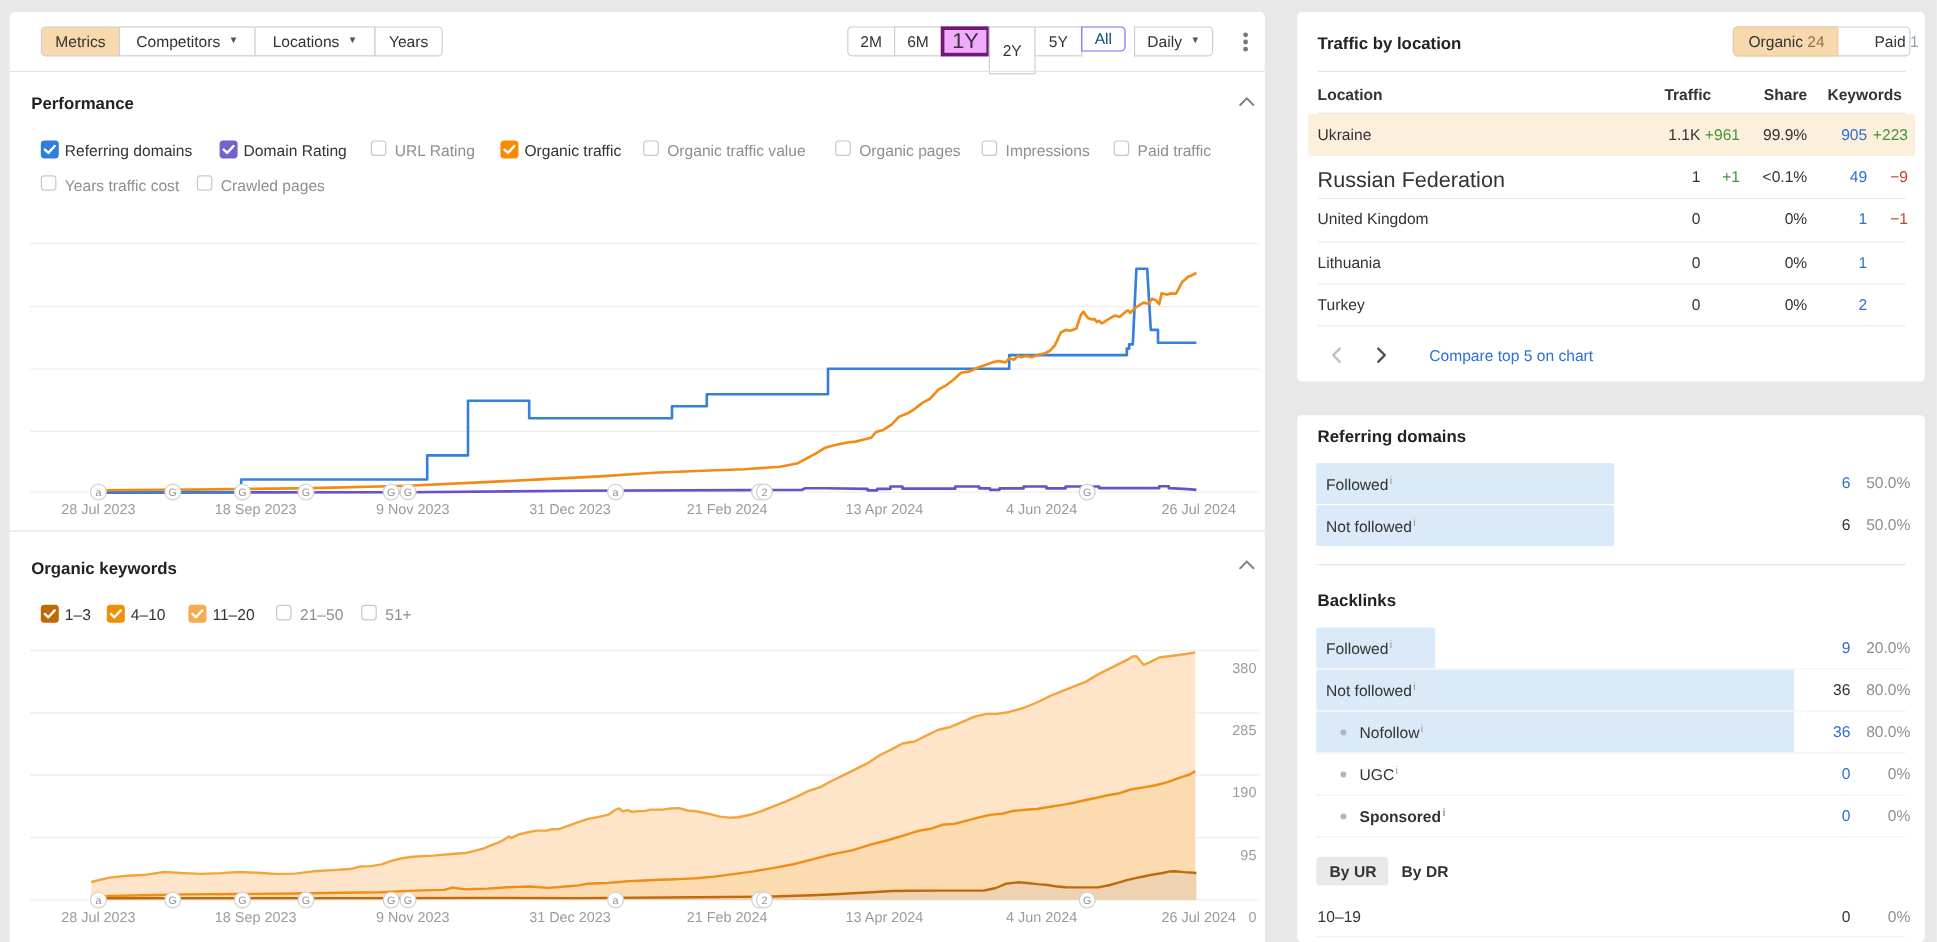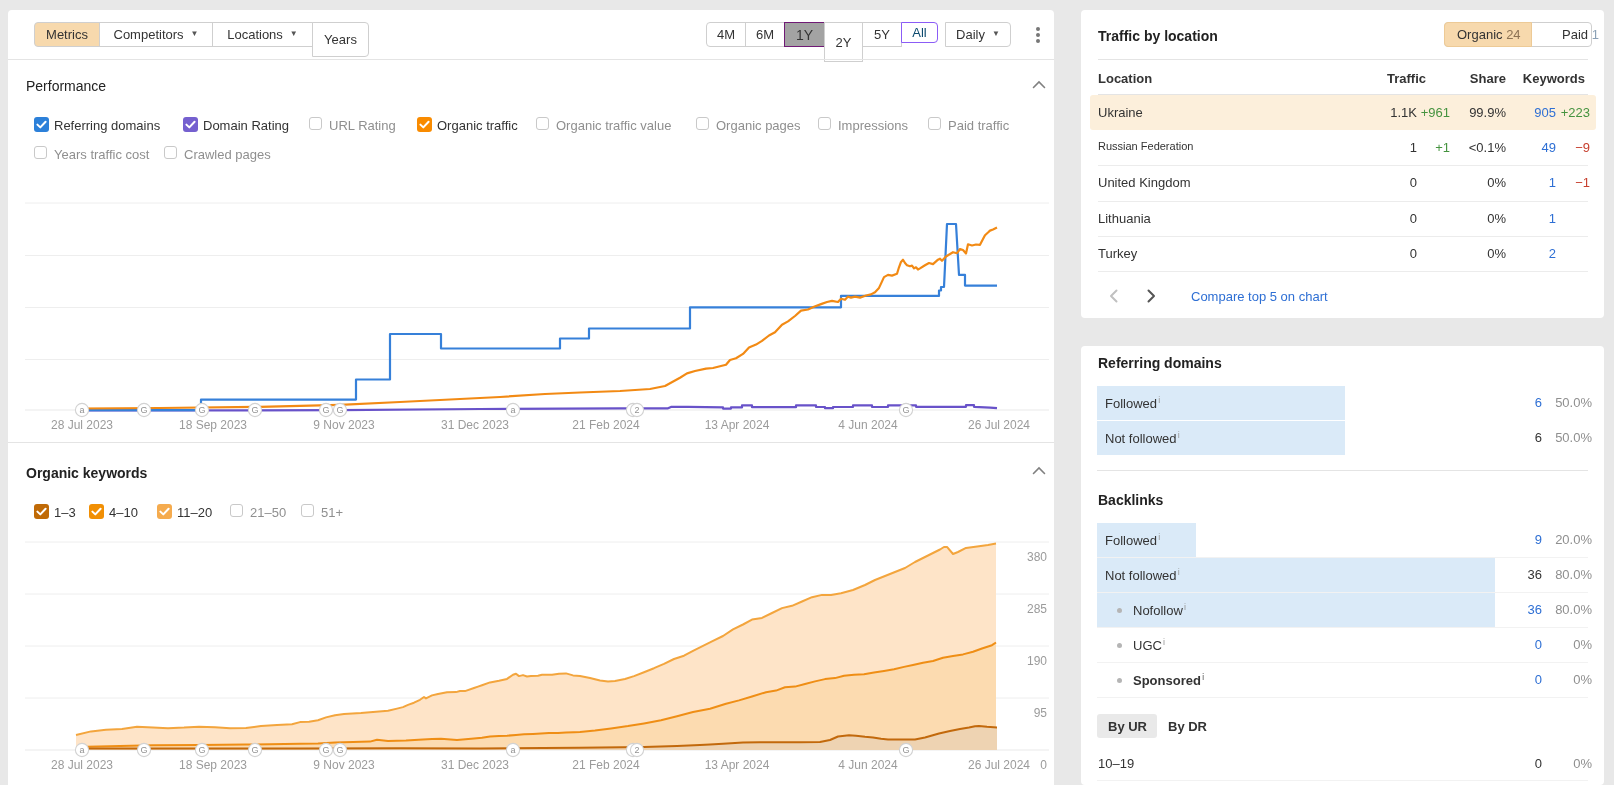--- a/index.html
+++ b/index.html
@@ -1,30 +1,30 @@
 <!DOCTYPE html>
 <html><head><meta charset="utf-8"><style>*{margin:0;padding:0;box-sizing:border-box}body{font-family:"Liberation Sans",sans-serif;background:#e8e8e8;width:1614px;height:785px;overflow:hidden;position:relative}.card{position:absolute;background:#fff;border-radius:4px}</style></head><body>
 <div class="card" style="left:8px;top:10px;width:1046px;height:790px">
     <div style="position:relative;width:100%;height:100%">
       <div style="position:absolute;left:26px;top:12px;width:66px;height:25px;background:#f7d9ad;border-radius:4px 0 0 4px;border:1px solid #cfcfcf;box-sizing:border-box;display:flex;align-items:center;justify-content:center;font-size:13px;color:#333;white-space:nowrap">Metrics</div>
       <div style="position:absolute;left:91px;top:12px;width:114px;height:25px;background:#fff;border:1px solid #cfcfcf;box-sizing:border-box;display:flex;align-items:center;justify-content:center;font-size:13px;color:#333;white-space:nowrap">Competitors<span style="font-size:8px;color:#555;margin-left:7px;position:relative;top:-1px">▼</span></div>
       <div style="position:absolute;left:204px;top:12px;width:101px;height:25px;background:#fff;border:1px solid #cfcfcf;box-sizing:border-box;display:flex;align-items:center;justify-content:center;font-size:13px;color:#333;white-space:nowrap">Locations<span style="font-size:8px;color:#555;margin-left:7px;position:relative;top:-1px">▼</span></div>
-      <div style="position:absolute;left:304px;top:12px;width:57px;height:35px;background:#fff;border-radius:0 4px 4px 0;border:1px solid #cfcfcf;box-sizing:border-box;display:flex;align-items:center;justify-content:center;font-size:13px;color:#333;white-space:nowrap">Years</div>
-      <div style="position:absolute;left:698px;top:12px;width:40px;height:25px;background:#fff;border-radius:4px 0 0 4px;border:1px solid #cfcfcf;box-sizing:border-box;display:flex;align-items:center;justify-content:center;font-size:13px;color:#333;white-space:nowrap">4M</div>
+      <div style="position:absolute;left:304px;top:12px;width:57px;height:25px;background:#fff;border-radius:0 4px 4px 0;border:1px solid #cfcfcf;box-sizing:border-box;display:flex;align-items:center;justify-content:center;font-size:13px;color:#333;white-space:nowrap">Years</div>
+      <div style="position:absolute;left:698px;top:12px;width:40px;height:25px;background:#fff;border-radius:4px 0 0 4px;border:1px solid #cfcfcf;box-sizing:border-box;display:flex;align-items:center;justify-content:center;font-size:13px;color:#333;white-space:nowrap">2M</div>
       <div style="position:absolute;left:737px;top:12px;width:40px;height:25px;background:#fff;border:1px solid #cfcfcf;box-sizing:border-box;display:flex;align-items:center;justify-content:center;font-size:13px;color:#333;white-space:nowrap">6M</div>
-      <div style="position:absolute;left:776px;top:12px;width:41px;height:25px;background:#a3a3a3;border:1px solid #701a75;box-sizing:border-box;display:flex;align-items:center;justify-content:center;font-size:14px;color:#333;white-space:nowrap">1Y</div>
+      <div style="position:absolute;left:776px;top:12px;width:41px;height:25px;background:#f0abfc;border:3px solid #701a75;box-sizing:border-box;display:flex;align-items:center;justify-content:center;font-size:18px;color:#333;white-space:nowrap">1Y</div>
       <div style="position:absolute;left:816px;top:12px;width:39px;height:40px;background:#fff;border:1px solid #cfcfcf;box-sizing:border-box;display:flex;align-items:center;justify-content:center;font-size:13px;color:#333;white-space:nowrap">2Y</div>
       <div style="position:absolute;left:854px;top:12px;width:40px;height:25px;background:#fff;border:1px solid #cfcfcf;box-sizing:border-box;display:flex;align-items:center;justify-content:center;font-size:13px;color:#333;white-space:nowrap">5Y</div>
       <div style="position:absolute;left:893px;top:12px;width:37px;height:21px;background:#fff;border-radius:0 4px 4px 0;border:1px solid #8b5cf6;box-sizing:border-box;display:flex;align-items:center;justify-content:center;font-size:13px;color:#0c4a6e;white-space:nowrap">All</div>
       <div style="position:absolute;left:937px;top:12px;width:66px;height:25px;background:#fff;border-radius:0 4px 4px 0;border:1px solid #cfcfcf;box-sizing:border-box;display:flex;align-items:center;justify-content:center;font-size:13px;color:#333;white-space:nowrap">Daily<span style="font-size:8px;color:#555;margin-left:7px;position:relative;top:-1px">▼</span></div>
       <div style="position:absolute;left:1028px;top:17px;width:4px;height:4px;background:#777;border-radius:50%"></div>
       <div style="position:absolute;left:1028px;top:23px;width:4px;height:4px;background:#777;border-radius:50%"></div>
       <div style="position:absolute;left:1028px;top:29px;width:4px;height:4px;background:#777;border-radius:50%"></div>
       <div style="position:absolute;left:0;top:49px;width:1046px;height:1px;background:#e4e4e4"></div>
-      <div style="position:absolute;left:18px;top:68px;font-size:14px;color:#222;font-weight:normal;white-space:nowrap;">Performance</div>
+      <div style="position:absolute;left:18px;top:68px;font-size:14px;color:#222;font-weight:bold;white-space:nowrap;">Performance</div>
       <svg style="position:absolute;left:1024px;top:70px" width="14" height="9" viewBox="0 0 14 9">
         <path d="M1.5 7.5 L7 2 L12.5 7.5" stroke="#808080" stroke-width="1.6" fill="none" stroke-linecap="round"></path>
       </svg>
       <div style="position:absolute;left:26px;top:107px;width:15px;height:15px;background:#2c80d9;border-radius:3px"></div>
       <svg style="position:absolute;left:26px;top:107px" width="15" height="15" viewBox="0 0 15 15">
         <path d="M3.4 7.6 L6.3 10.4 L11.6 4.7" stroke="#fff" stroke-width="2" fill="none" stroke-linecap="round" stroke-linejoin="round"></path>
       </svg>
       <div style="position:absolute;left:46px;top:108px;font-size:13px;color:#333;white-space:nowrap">Referring domains</div>
       <div style="position:absolute;left:175px;top:107px;width:15px;height:15px;background:#7560cf;border-radius:3px"></div>
       <svg style="position:absolute;left:175px;top:107px" width="15" height="15" viewBox="0 0 15 15">
@@ -173,21 +173,21 @@
       <div style="position:absolute;right:19px;top:61px;font-size:13px;color:#333;font-weight:bold;white-space:nowrap;">Keywords</div>
       <div style="position:absolute;left:17px;top:84px;width:490px;height:1px;background:#e4e4e4"></div>
       <div style="position:absolute;left:9px;top:85px;width:506px;height:35px;background:#fcefdb;border-radius:3px"></div>
       <div style="position:absolute;left:17px;top:95.0px;font-size:13px;color:#333;font-weight:normal;white-space:nowrap;">Ukraine</div>
       <div style="position:absolute;right:187px;top:95.0px;font-size:13px;color:#333;font-weight:normal;white-space:nowrap;">1.1K</div>
       <div style="position:absolute;right:154px;top:95.0px;font-size:13px;color:#45933f;font-weight:normal;white-space:nowrap;">+961</div>
       <div style="position:absolute;right:98px;top:95.0px;font-size:13px;color:#333;font-weight:normal;white-space:nowrap;">99.9%</div>
       <div style="position:absolute;right:48px;top:95.0px;font-size:13px;color:#2e6fd4;font-weight:normal;white-space:nowrap;">905</div>
       <div style="position:absolute;right:14px;top:95.0px;font-size:13px;color:#45933f;font-weight:normal;white-space:nowrap;">+223</div>
       <div style="position:absolute;left:17px;top:155px;width:490px;height:1px;background:#ececec"></div>
-      <div style="position:absolute;left:17px;top:130.2px;font-size:11px;color:#333;font-weight:normal;white-space:nowrap;">Russian Federation</div>
+      <div style="position:absolute;left:17px;top:130.2px;font-size:18px;color:#333;font-weight:normal;white-space:nowrap;">Russian Federation</div>
       <div style="position:absolute;right:187px;top:130.2px;font-size:13px;color:#333;font-weight:normal;white-space:nowrap;">1</div>
       <div style="position:absolute;right:154px;top:130.2px;font-size:13px;color:#45933f;font-weight:normal;white-space:nowrap;">+1</div>
       <div style="position:absolute;right:98px;top:130.2px;font-size:13px;color:#333;font-weight:normal;white-space:nowrap;">&lt;0.1%</div>
       <div style="position:absolute;right:48px;top:130.2px;font-size:13px;color:#2e6fd4;font-weight:normal;white-space:nowrap;">49</div>
       <div style="position:absolute;right:14px;top:130.2px;font-size:13px;color:#c7402f;font-weight:normal;white-space:nowrap;">−9</div>
       <div style="position:absolute;left:17px;top:191px;width:490px;height:1px;background:#ececec"></div>
       <div style="position:absolute;left:17px;top:165.4px;font-size:13px;color:#333;font-weight:normal;white-space:nowrap;">United Kingdom</div>
       <div style="position:absolute;right:187px;top:165.4px;font-size:13px;color:#333;font-weight:normal;white-space:nowrap;">0</div>
       <div style="position:absolute;right:98px;top:165.4px;font-size:13px;color:#333;font-weight:normal;white-space:nowrap;">0%</div>
       <div style="position:absolute;right:48px;top:165.4px;font-size:13px;color:#2e6fd4;font-weight:normal;white-space:nowrap;">1</div>

